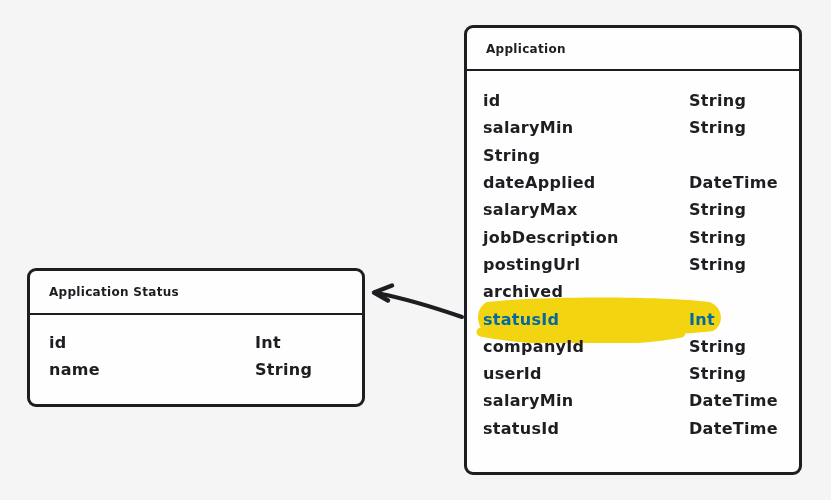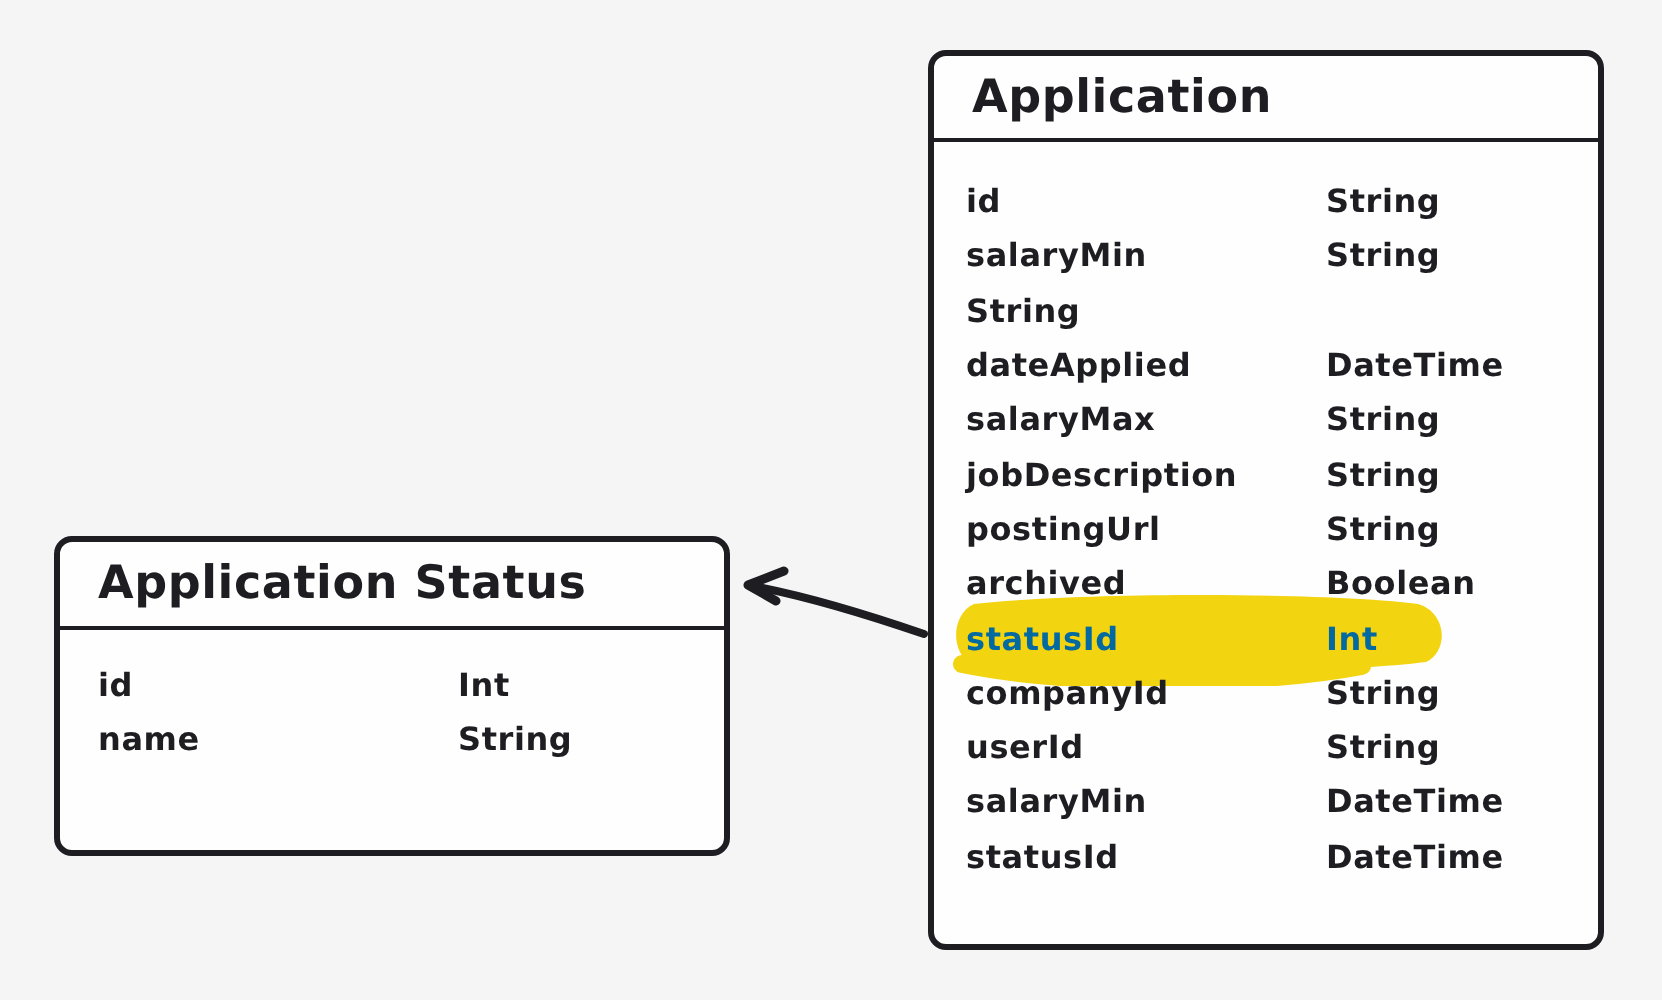--- a/index.html
+++ b/index.html
@@ -20,38 +20,39 @@
     background: #fefefe;
     border: 3px solid #1d1d22;
     border-radius: 9px;
     color: #1d1d22;
   }
   .entity-header {
     display: flex;
     align-items: center;
     border-bottom: 2.5px solid #1d1d22;
     font-weight: bold;
-    font-size: 23px;
+    font-size: 12px;
     letter-spacing: 0.3px;
     white-space: nowrap;
   }
   .entity-rows { position: relative; }
   .entity-row {
     position: relative;
     display: grid;
     align-items: center;
     font-weight: bold;
     font-size: 16px;
     letter-spacing: 0.3px;
     white-space: nowrap;
+    gap: 26px;
   }
   .entity-row span { position: relative; z-index: 2; }
 
   
-  .entity.app-status { left: 27px; top: 268px; width: 338px; height: 160px; }
+  .entity.app-status { left: 27px; top: 268px; width: 338px; height: 139px; }
   .entity.app-status .entity-header { height: 44px; padding-left: 19px; }
   .entity.app-status .entity-rows { padding: 14px 0 0 19px; }
   .entity.app-status .entity-row { height: 27px; grid-template-columns: 180px auto; }
 
   
   .entity.application { left: 464px; top: 25px; width: 338px; height: 450px; }
   .entity.application .entity-header { height: 43px; padding-left: 19px; }
   .entity.application .entity-rows { padding: 16px 0 0 16px; }
   .entity.application .entity-row { height: 27.3px; grid-template-columns: 180px auto; }
 
@@ -118,21 +119,20 @@
       <div class="entity-row">
         <span>jobDescription</span>
         <span>String</span>
       </div>
       <div class="entity-row">
         <span>postingUrl</span>
         <span>String</span>
       </div>
       <div class="entity-row">
         <span>archived</span>
-        <span>Boolean</span>
       </div>
       <div class="entity-row row-highlight">
         <svg class="highlight-marker" viewBox="0 0 260 48" xmlns="http://www.w3.org/2000/svg" aria-hidden="true">
           <path d="M18,7 C70,1 196,1 240,7 C254,11 256,30 244,36 C196,42 76,43 22,40 C6,36 5,13 18,7 Z" fill="#f2d411"></path>
           <path d="M12,37 C66,48 160,48 212,38" stroke="#f2d411" stroke-width="9" fill="none" stroke-linecap="round"></path>
         </svg>
         <span>statusId</span>
         <span>Int</span>
       </div>
       <div class="entity-row">

